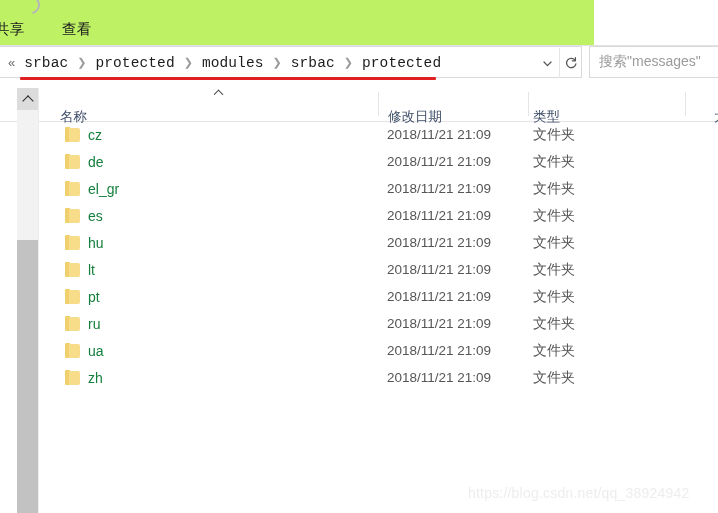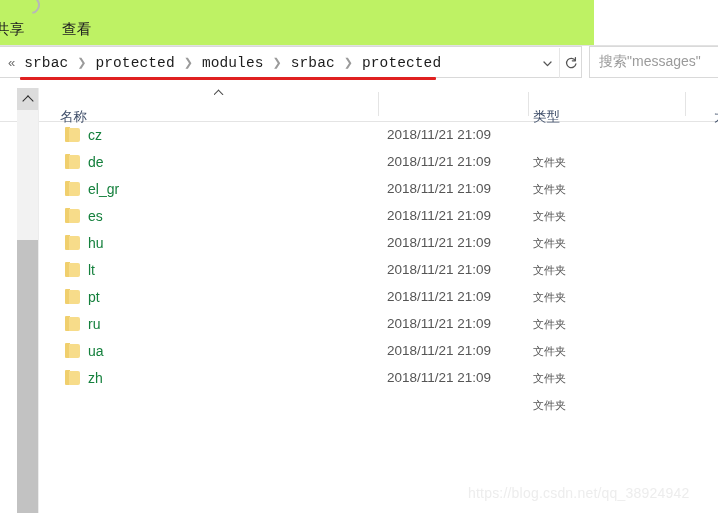--- a/index.html
+++ b/index.html
@@ -274,24 +274,23 @@
     font-size: 13.5px;
     color: #555555;
     white-space: nowrap;
   }
   .file-type {
     position: absolute;
     left: 494px; top: 0;
     height: 27px;
     display: flex;
     align-items: center;
-    font-size: 11px;
+    font-size: 14px;
     color: #555555;
     white-space: nowrap;
-    margin-top: 28px;
   }
 
   
   #watermark {
     position: absolute;
     left: 468px; top: 485px;
     font-size: 14px;
     color: #ededed;
     white-space: nowrap;
     letter-spacing: 0.2px;
@@ -340,20 +339,21 @@
   <div id="search-box">
     <span id="search-placeholder">搜索"messages"</span>
   </div>
 </div>
 
 <div id="address-red-underline"></div>
 
 <div id="column-header">
   <div class="col-header-cell" id="col-name">名称</div>
   <div class="col-divider" id="div-1"></div>
+  <div class="col-header-cell" id="col-date">修改日期</div>
   <div class="col-divider" id="div-2"></div>
   <div class="col-header-cell" id="col-type">类型</div>
   <div class="col-divider" id="div-3"></div>
   <div class="col-header-cell" id="col-size">大小</div>
 </div>
 <div id="sort-caret"></div>
 
 <div id="scrollbar">
   <div id="scroll-up-button"></div>
   <div id="scroll-track">

